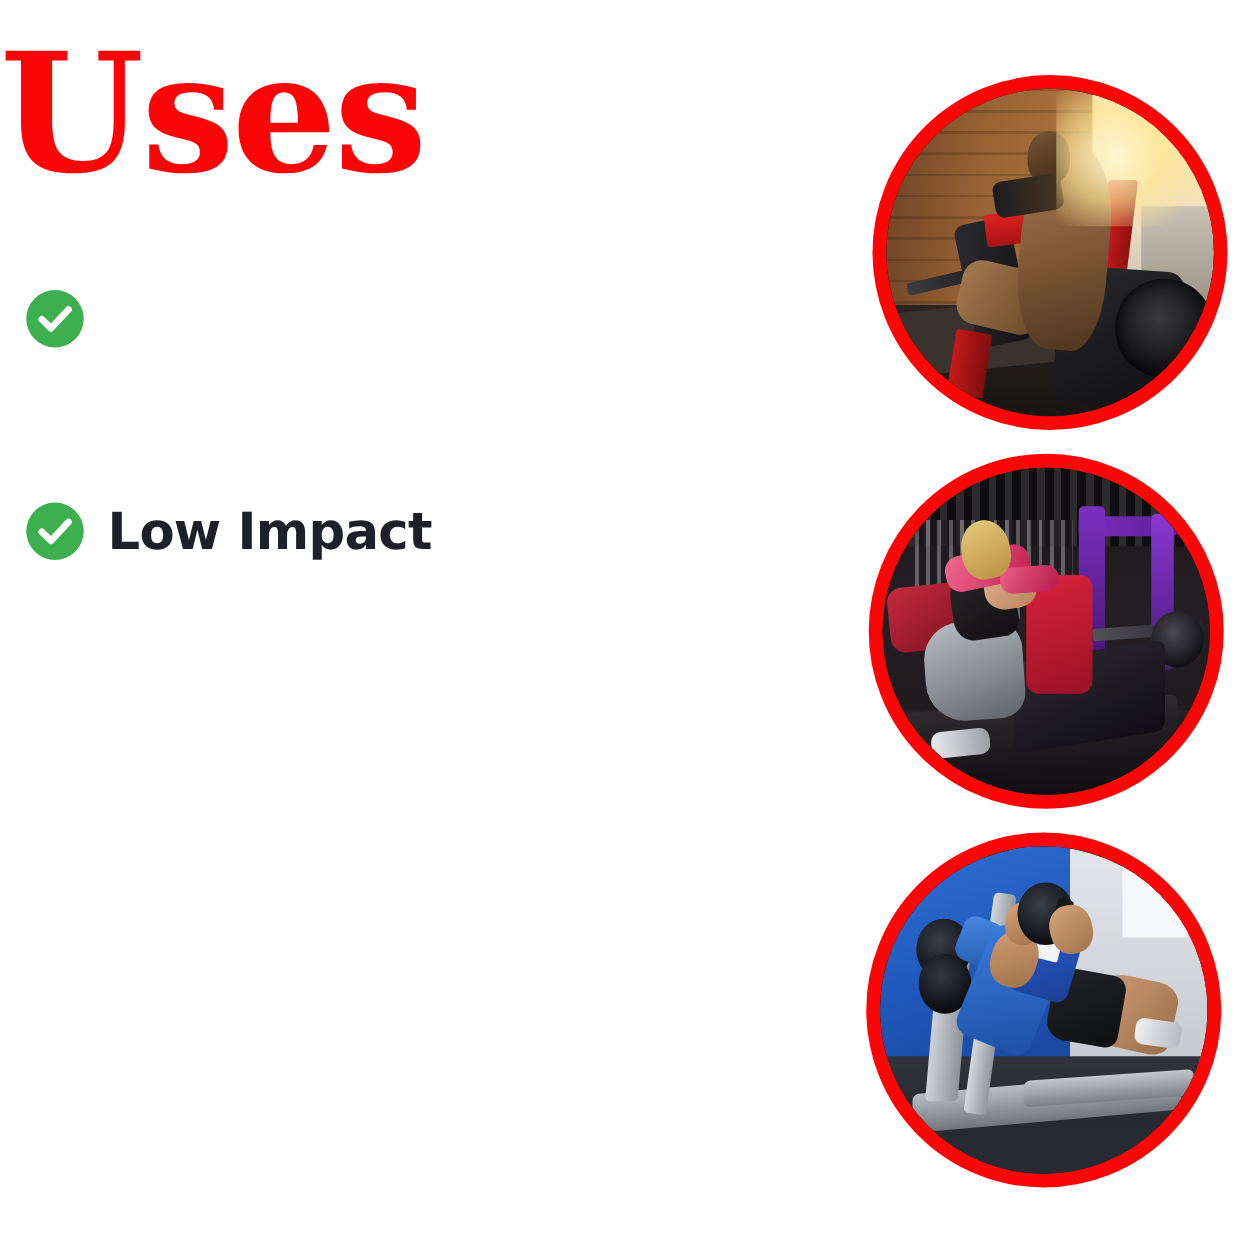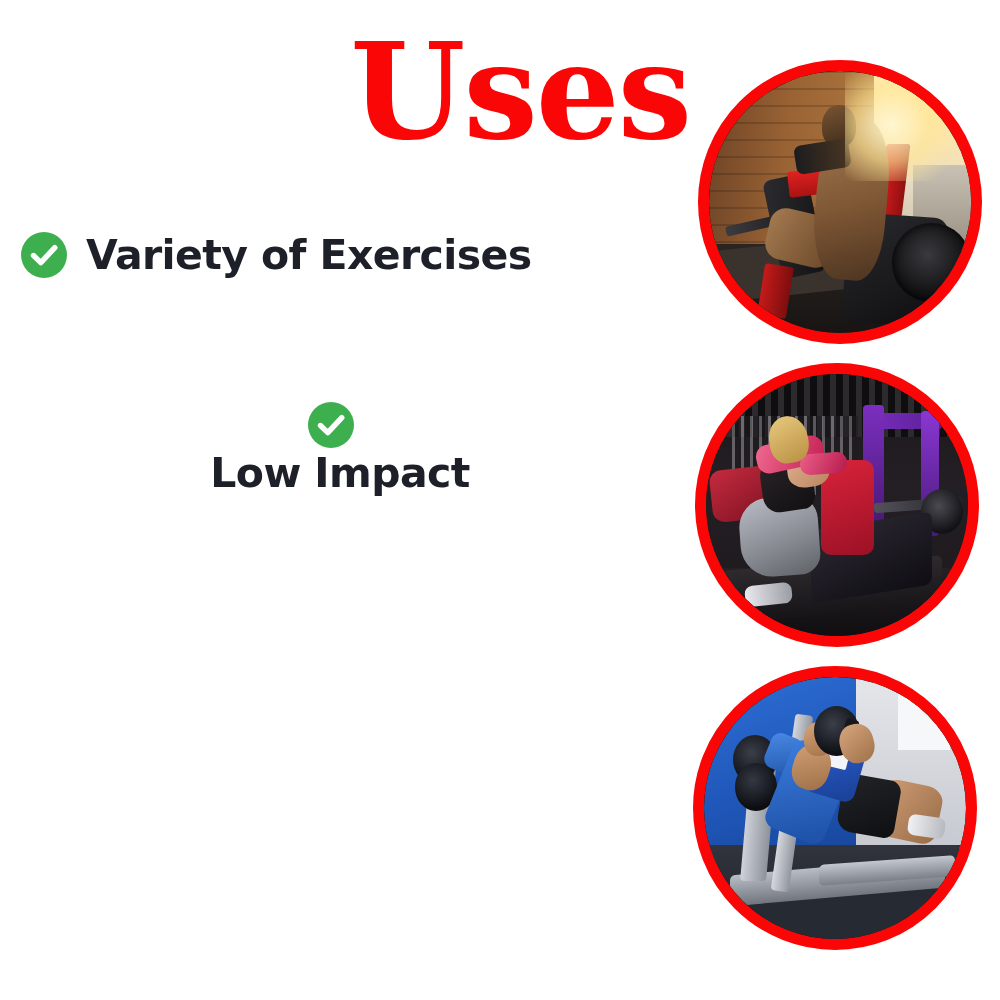--- a/index.html
+++ b/index.html
@@ -19,21 +19,21 @@
     height: 1000px;
     background: #ffffff;
   }
 
   
   .title {
     position: absolute;
     left: 0;
     top: 26px;
     width: 690px;
-    text-align: right;
+    text-align: left;
     font-family: "DejaVu Serif", "Liberation Serif", serif;
     font-weight: 700;
     font-size: 132px;
     line-height: 1.0;
     letter-spacing: -2px;
     color: #fb0606;
     white-space: nowrap;
   }
 
   
@@ -43,21 +43,21 @@
     top: 231px;
     width: 640px;
   }
 
   .feature-row {
     display: flex;
     align-items: center;
     height: 48px;
     margin-bottom: 122px;
   }
-  .feature-row:last-child { margin-bottom: 0; flex-direction: column; }
+  .feature-row:last-child { margin-bottom: 0; }
 
   .check-icon {
     flex: 0 0 auto;
     width: 48px;
     height: 48px;
     margin-right: 18px;
     display: block;
   }
 
   .feature-label {
@@ -394,21 +394,20 @@
   <div class="title">Uses</div>
 
   <div class="features">
 
 
     <div class="feature-row">
       <svg class="check-icon" viewBox="0 0 48 48">
         <circle cx="24" cy="24" r="23" fill="#3EAF4E"></circle>
         <path d="M13.5 24.5 L20.8 31.6 L34.8 16.6" fill="none" stroke="#FFFFFF" stroke-width="5.4" stroke-linecap="round" stroke-linejoin="round"></path>
       </svg>
-      <span class="feature-label">Variety of Exercises</span>
     </div>
 
 
     <div class="feature-row">
       <svg class="check-icon" viewBox="0 0 48 48">
         <circle cx="24" cy="24" r="23" fill="#3EAF4E"></circle>
         <path d="M13.5 24.5 L20.8 31.6 L34.8 16.6" fill="none" stroke="#FFFFFF" stroke-width="5.4" stroke-linecap="round" stroke-linejoin="round"></path>
       </svg>
       <span class="feature-label">Low Impact</span>
     </div>

